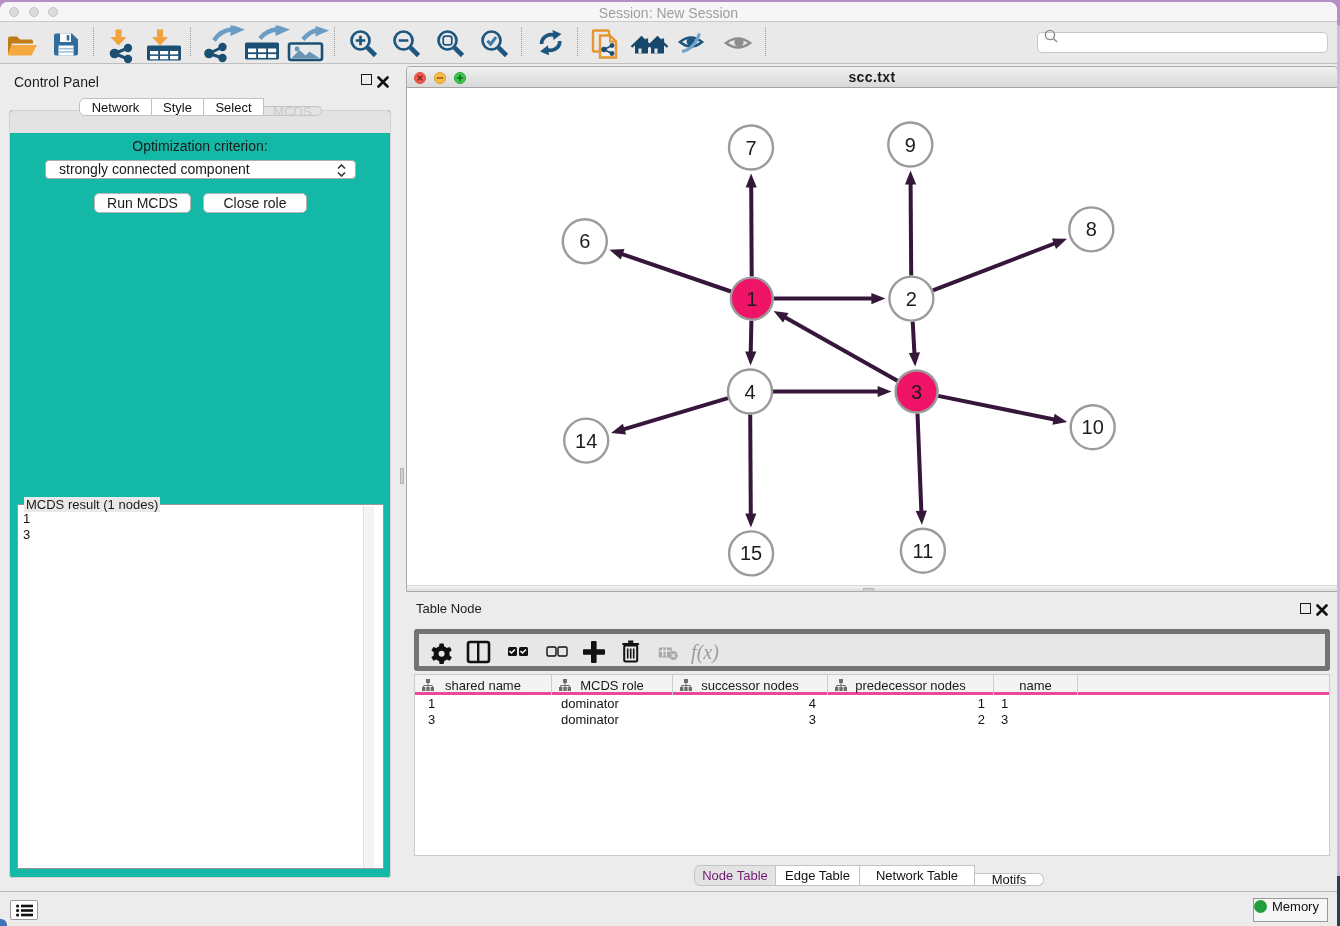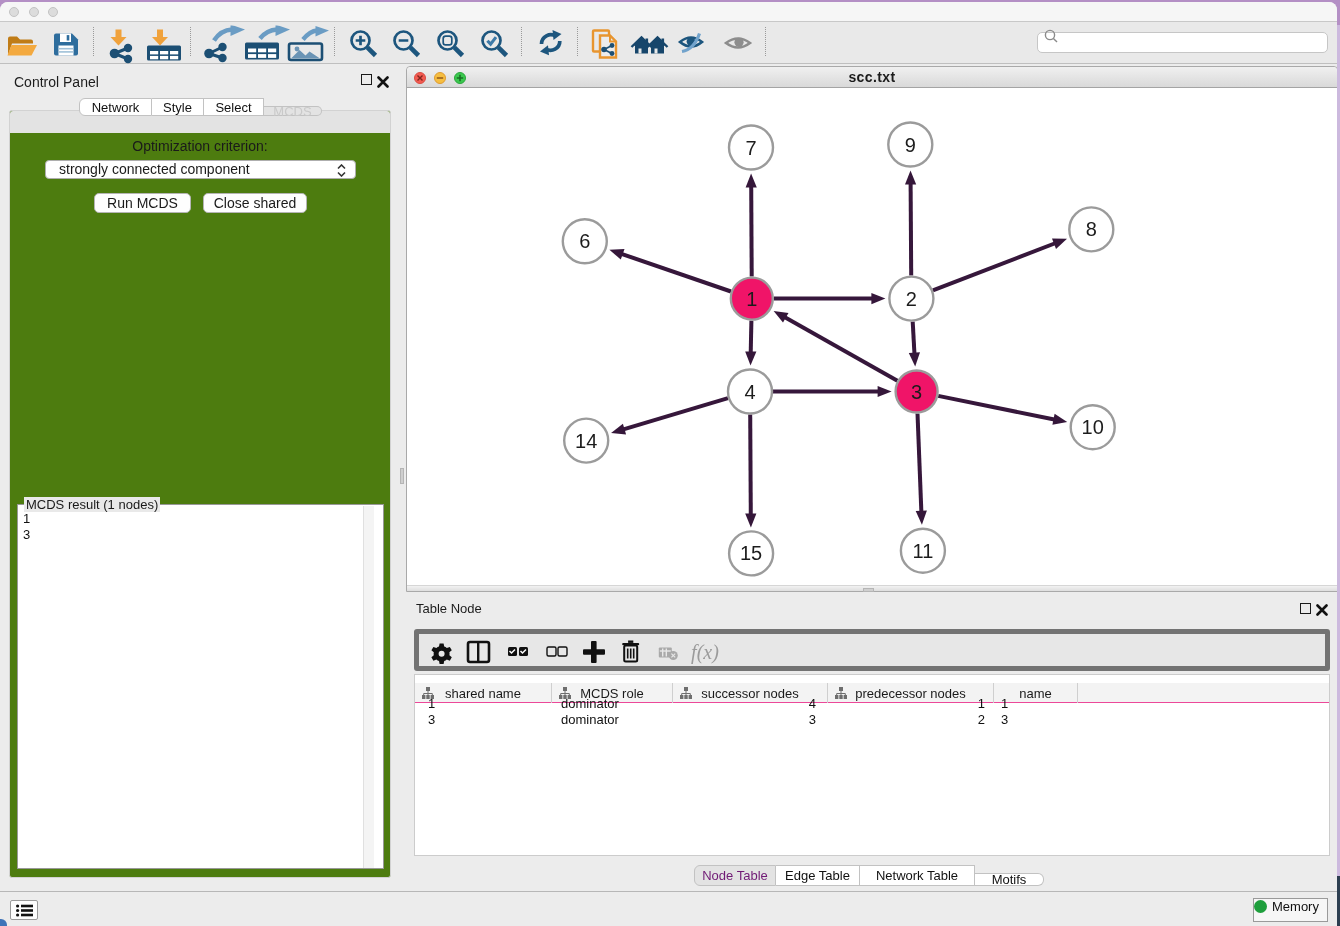--- a/index.html
+++ b/index.html
@@ -21,21 +21,21 @@
 .tsep { position:absolute; top:5px; height:29px; width:0;
   border-left:1px dotted #9a9a9a; }
 #searchbox { position:absolute; left:1037px; top:10px; width:291px; height:21px; background:#fff;
   border:1px solid #c6c6c6; border-radius:5px; }
 
 #cpanel { position:absolute; left:0; top:64px; width:402px; height:825px; background:#ececec; }
 #cpanel-title { position:absolute; left:14px; top:8px; font-size:14px; color:#1c1c1c; }
 .winbtn-sq { position:absolute; width:11px; height:11px; border:1.6px solid #1a1a1a; top:8px; }
 .winbtn-x { position:absolute; width:12px; height:12px; top:8px; }
 #cp-content { position:absolute; left:9px; top:44px; width:382px; height:768px;
-  background:#4d7c0f; border:1px solid #d2d2d2; border-radius:3px; }
+  background:#14b8a6; border:1px solid #d2d2d2; border-radius:3px; }
 #cp-content:before { content:""; position:absolute; left:0; top:0; width:100%; height:22px;
   background:#e3e3e3; border-radius:3px 3px 0 0; }
 .tabbar { position:absolute; display:flex; font-size:13px; }
 .tab { background:#fff; border:1px solid #c2c2c2; border-left:none; color:#111;
   display:flex; align-items:center; justify-content:center; }
 .tab.first { border-left:1px solid #c2c2c2; border-radius:6px 0 0 6px; }
 .tab.last { border-radius:0 6px 6px 0;margin-top:8px; }
 #opt-label { position:absolute; left:0; top:27px; width:100%; text-align:center; font-size:14px; color:#1a1a1a; }
 #dropdown { position:absolute; left:35px; top:49px; width:311px; height:19px; background:#fff;
   border:1px solid #aeaeae; border-radius:4px; font-size:14px; color:#1a1a1a; line-height:17px;
@@ -63,42 +63,43 @@
 #graph polygon { fill:#35173a; }
 #graph .wht { fill:#fff; stroke:#9b9b9b; stroke-width:2.4; }
 #graph .pink { fill:#f01468; stroke:#9b9b9b; stroke-width:2.4; }
 
 #tpanel { position:absolute; left:403px; top:590px; width:934px; height:299px; background:#ececec; }
 #tp-title { position:absolute; left:13px; top:9px; font-size:13px; color:#1c1c1c; }
 #tp-toolbar { position:absolute; left:11px; top:37px; width:916px; height:42px;
   background:#e7e7e7; border:5px solid #737373; border-radius:3px; }
 #tp-table { position:absolute; left:11px; top:82px; width:916px; height:182px; background:#fff;
   border:1px solid #cccccc; }
-#tp-header { position:absolute; left:0; top:8px; width:100%; height:20px; background:#f3f3f3;
-  border-bottom:1px solid #ec4899; font-size:13px; color:#1a1a1a; }
+#tp-header { position:absolute; left:0; top:0; width:100%; height:20px; background:#f3f3f3;
+  border-bottom:3px solid #ec4899; font-size:13px; color:#1a1a1a; }
 .hcell { position:absolute; top:0; height:20px; border-right:1px solid #cfcfcf;
   display:flex; align-items:center; justify-content:center; }
 .trow { position:absolute; font-size:13px; color:#111; height:16px; line-height:16px; }
 .tabbar2 { position:absolute; left:291px; top:273px; display:flex; font-size:13px; height:21px; }
 
 #statusbar { position:absolute; left:0; top:889px; width:1337px; height:35px; background:#ececec;
   border-top:1px solid #b7b7b7; }
 #listbtn { position:absolute; left:10px; top:8px; width:28px; height:20px; background:#fdfdfd;
   border:1px solid #9a9a9a; border-radius:2px; }
 #membtn { position:absolute; right:9px; top:6px; width:75px; height:24px; background:#f6f6f6;
   border:1px solid #9a9a9a; font-size:13px; color:#111; }
 #rightstrip { position:absolute; right:0; top:876px; width:3px; height:50px; background:#2c3e50; }
 </style>
 </head>
 <body>
 <div id="win">
   <div id="titlebar">
     <div class="tl" style="left:9px;"></div>
     <div class="tl" style="left:29px;"></div>
     <div class="tl" style="left:48px;"></div>
+    <div id="titletext">Session: New Session</div>
   </div>
   <div id="toolbar">
     <svg width="790" height="39" viewBox="0 0 790 39" style="left:0;">
 
       <path d="M8 30 L8 13 Q8 11 10 11 L17 11 L20 14 L31 14 Q33 14 33 16 L33 18 L12 18 L8 30 Z" fill="#c07c17"></path>
       <path d="M11.5 19.5 L37 19.5 L31.5 30 L7.5 30 Z" fill="#f3a93f"></path>
 
       <path d="M54 10 Q54 8 56 8 L72 8 L78 14 L78 28 Q78 30 76 30 L56 30 Q54 30 54 28 Z" fill="#2e6d9d"></path>
       <rect x="60" y="8" width="11" height="8.5" fill="#fff"></rect>
       <rect x="66.7" y="9.6" width="2.6" height="5.4" fill="#2e6d9d"></rect>
@@ -254,21 +255,21 @@
         </svg></div>
     <div id="cp-content">
       <div id="opt-label">Optimization criterion:</div>
       <div id="dropdown">strongly connected component
         <svg width="9" height="13" viewBox="0 0 9 13" style="position:absolute; right:9px; top:3px;">
           <path d="M1 4.5 L4.5 1 L8 4.5" fill="none" stroke="#333" stroke-width="1.6"></path>
           <path d="M1 8.5 L4.5 12 L8 8.5" fill="none" stroke="#333" stroke-width="1.6"></path>
         </svg>
       </div>
       <div class="btn" style="left:84px; width:97px;">Run MCDS</div>
-      <div class="btn" style="left:193px; width:104px;">Close shared</div>
+      <div class="btn" style="left:193px; width:104px;">Close role</div>
       <div id="fieldset">
         <div id="fieldset-label">MCDS result (1 nodes)</div>
         <div id="fieldset-text">1<br>3</div>
         <div id="fieldset-sb"></div>
       </div>
     </div>
     <div class="tabbar" style="left:79px; top:32px; height:18px;">
       <div class="tab first" style="width:73px;">Network</div>
       <div class="tab" style="width:52px;">Style</div>
       <div class="tab" style="width:60px;text-align:center;">Select</div>

